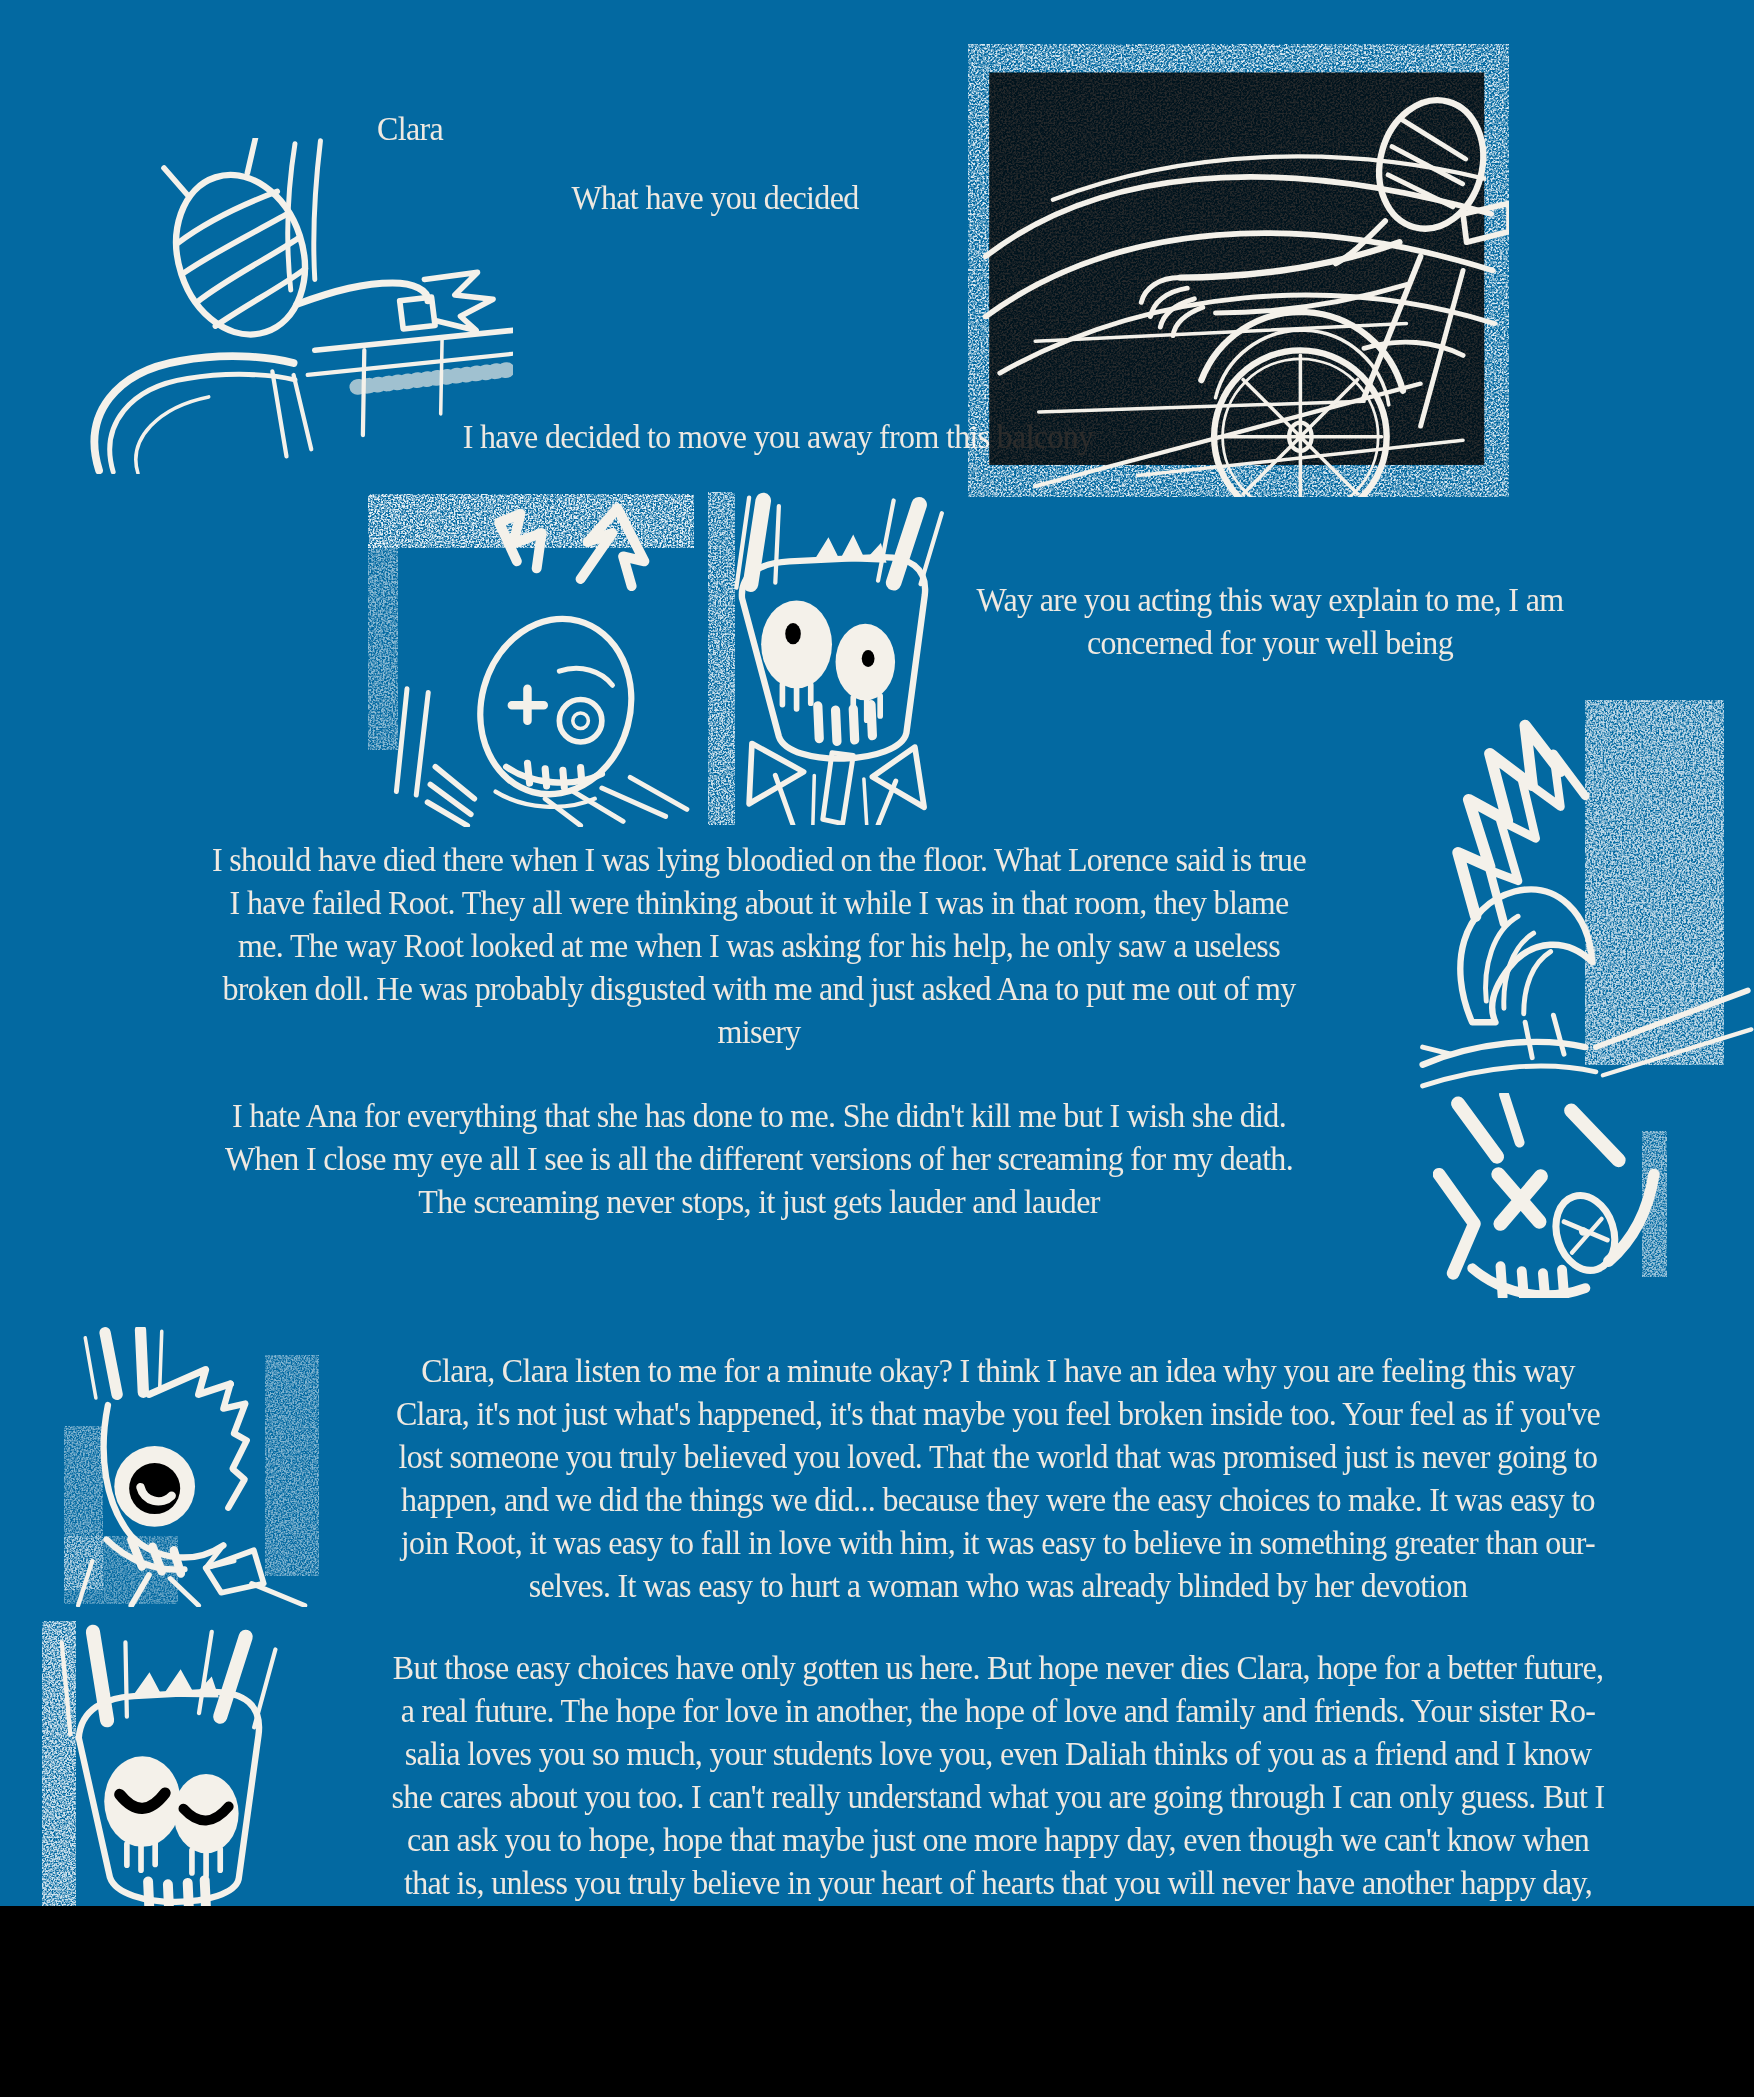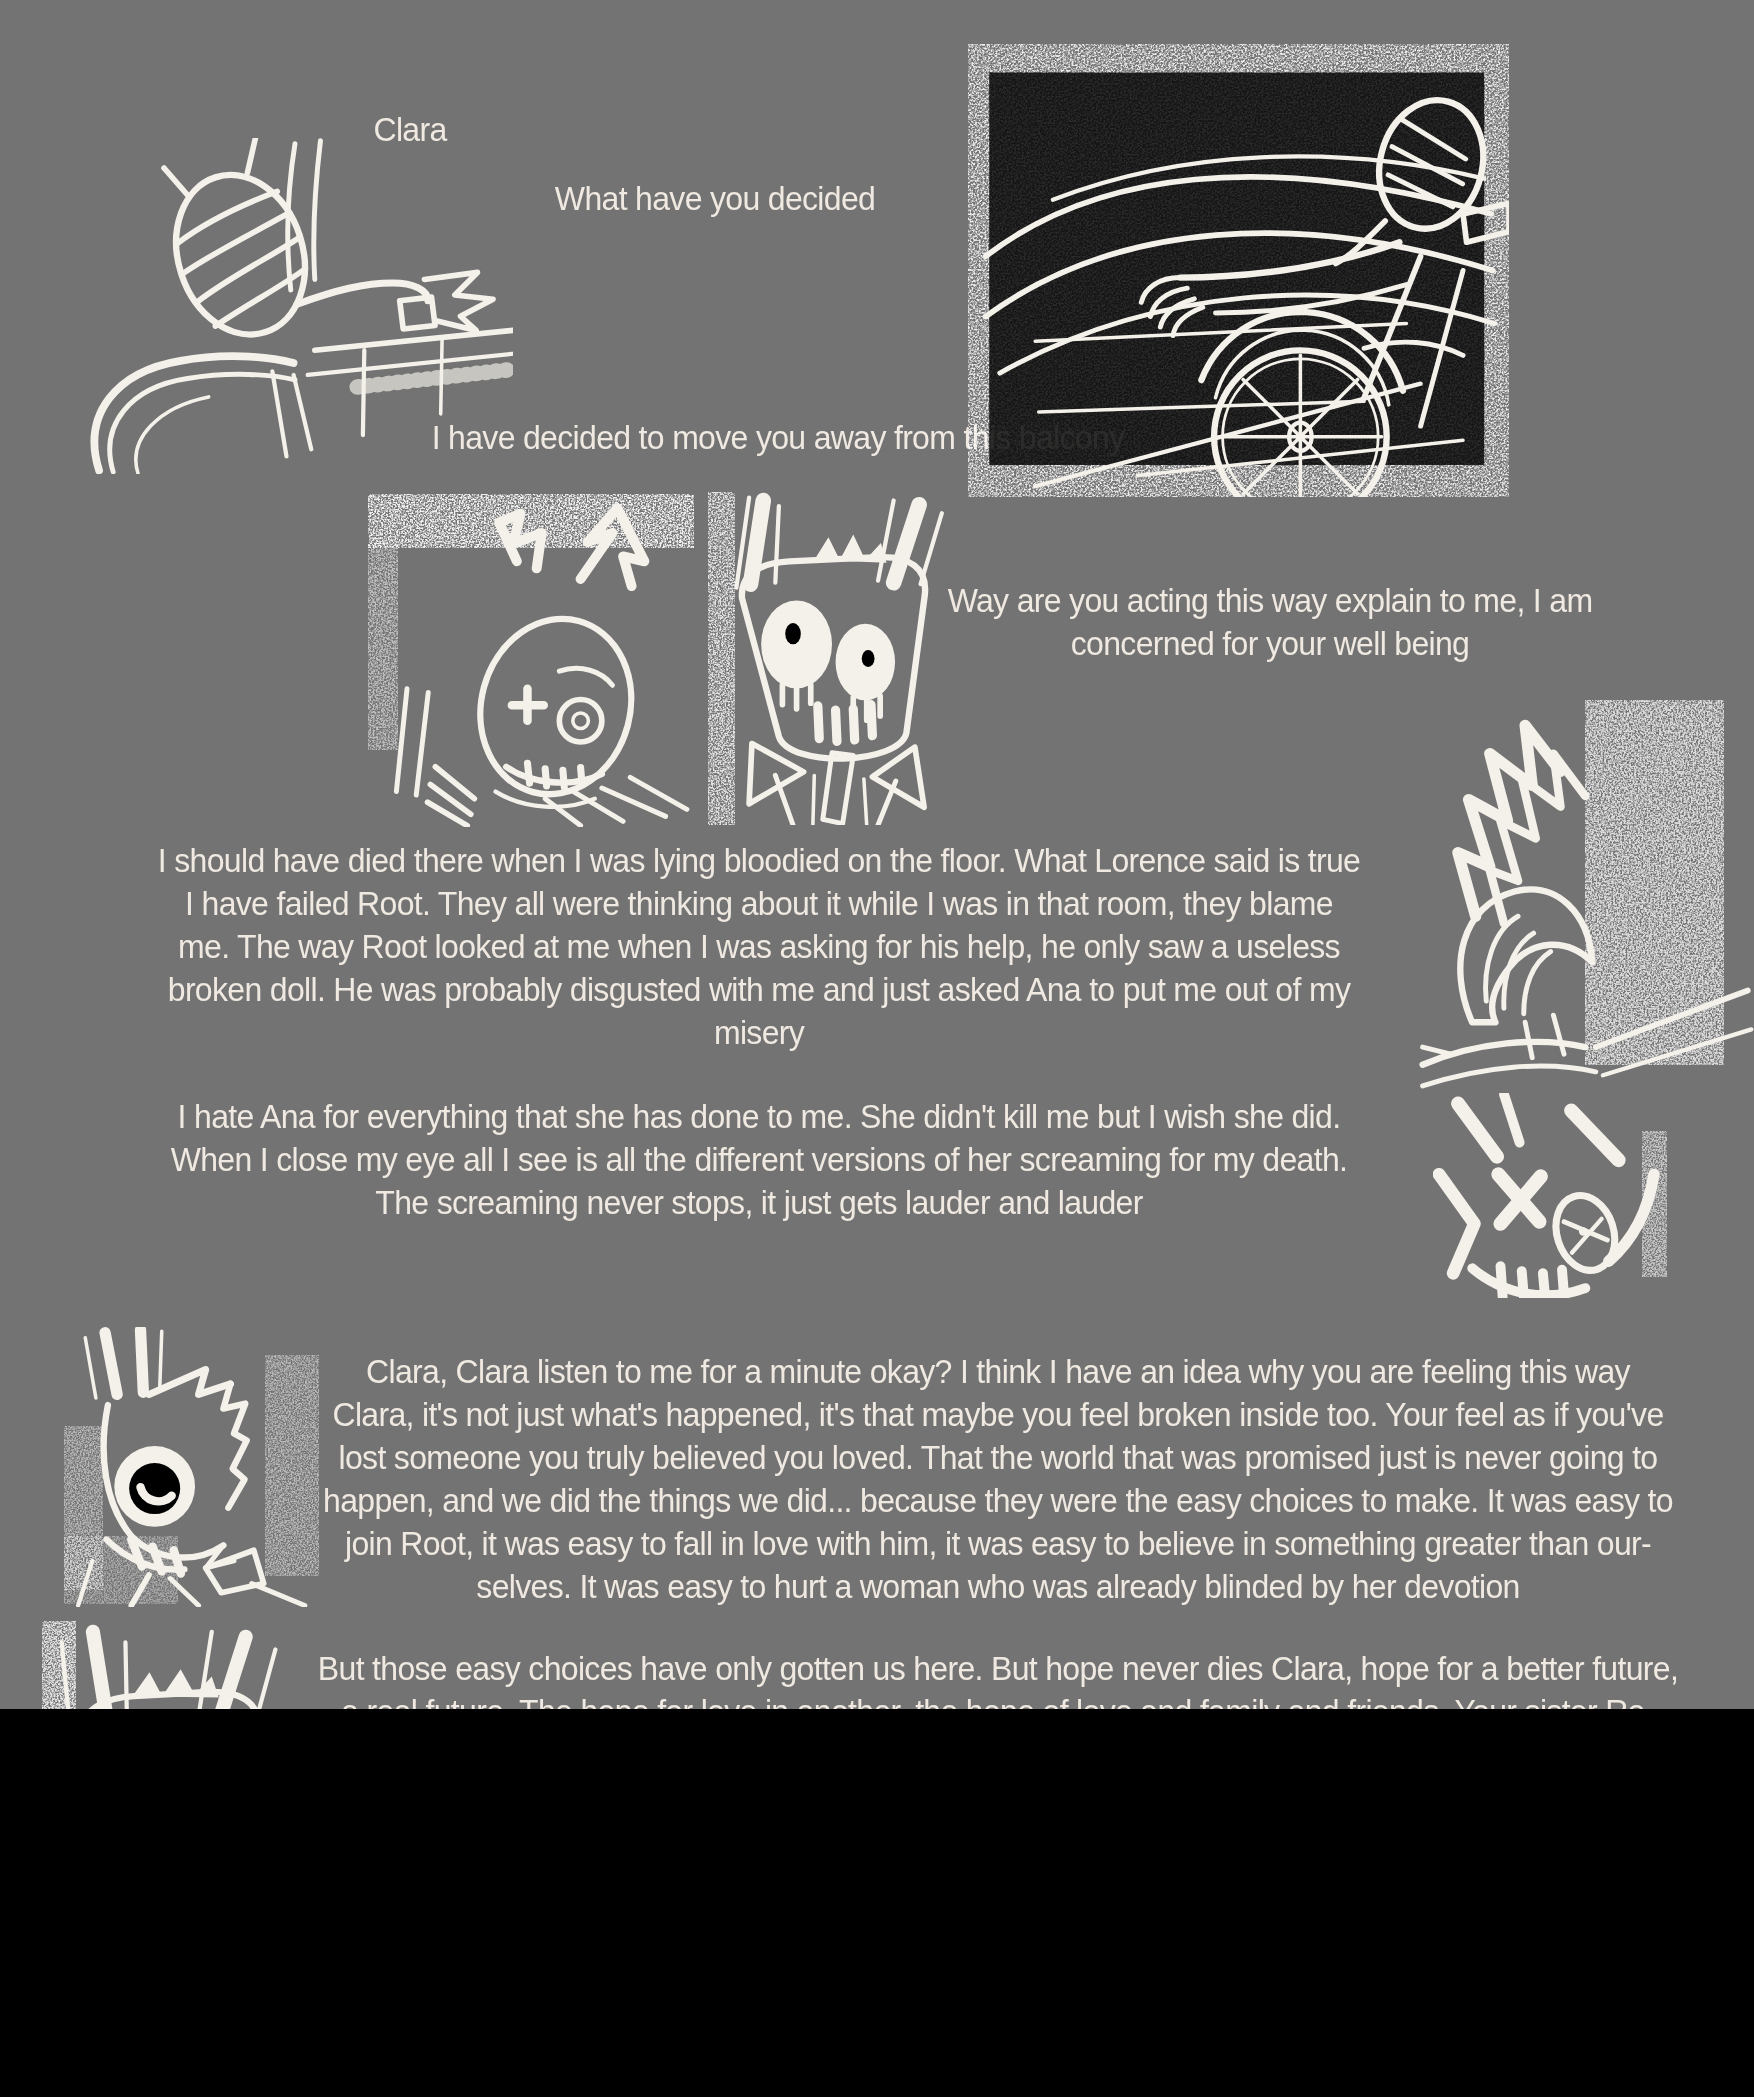--- a/index.html
+++ b/index.html
@@ -1,17 +1,17 @@
 <!DOCTYPE html>
 <html style="font-size:11.3px"><head>
 <meta charset="utf-8">
 <style>
   html,body{margin:0;padding:0;background:#000;}
-  .canvas{position:relative;width:1755px;height:1709px;background:#737373;overflow:hidden;
-          font-family:Liberation Sans, sans-serif;}
+  .canvas{position:relative;width:1755px;height:1906px;background:#0369a1;overflow:hidden;
+          font-family:Liberation Serif, serif;}
   .dlg{position:absolute;color:#efe9e1;text-align:center;white-space:pre;
        font-size:33px;line-height:43px;transform:translateX(-50%) scaleX(.97);
        transform-origin:center top;letter-spacing:-0.7px;}
   .sk{position:absolute;}
   svg{display:block;overflow:hidden;}
   .st{stroke:#f4f1ea;fill:none;stroke-linecap:round;stroke-linejoin:round;}
   .fw{fill:#f4f1ea;stroke:none;}
 </style>
 </head>
 <body>

